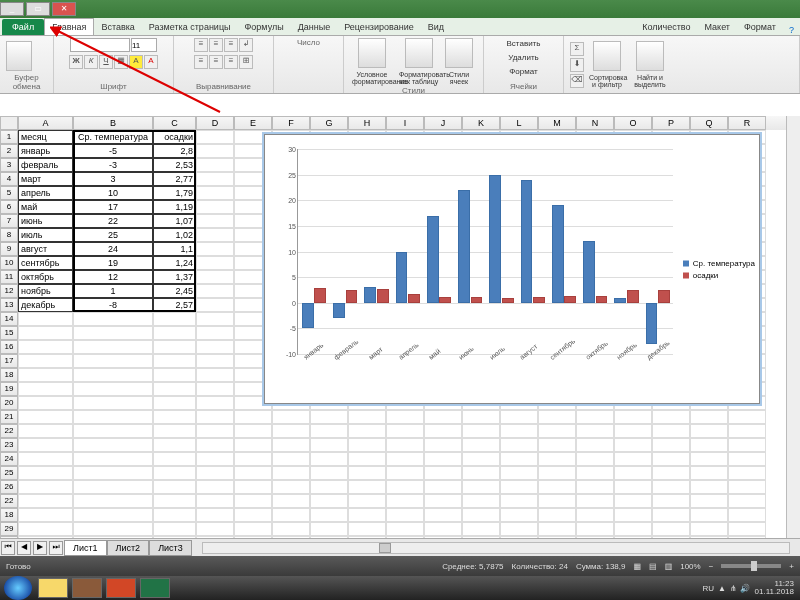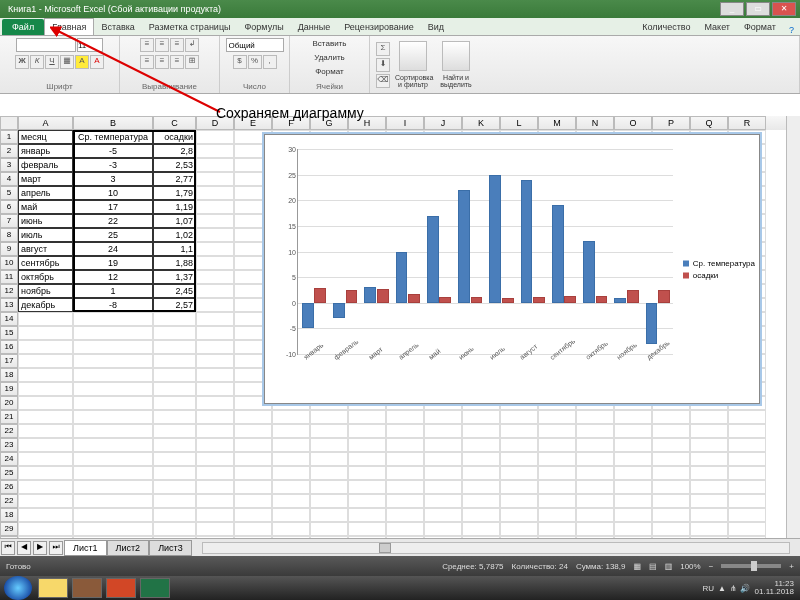--- a/index.html
+++ b/index.html
@@ -102,21 +102,20 @@
   .app-wrap { position: absolute; top: 0; left: 0; right: 0; bottom: 24px; background: #fff; overflow: hidden; }
   
   .scroll-v { position: absolute; top: 116px; right: 0; width: 14px; bottom: 38px; background: #eee; border-left: 1px solid #bbb; }
 </style>
 </head>
 <body>
 
 <div class="app-wrap">
 
   <div class="titlebar">
-    <div class="left">Книга1 - Microsoft Excel (Сбой активации продукта)</div>
     <div class="win-controls">
       <div class="win-btn">_</div>
       <div class="win-btn">▭</div>
       <div class="win-btn close">✕</div>
     </div>
   </div>
 
   <div class="ribbon-tabs">
     <div class="file-tab">Файл</div>
     <div class="tab active">Главная</div>
@@ -127,20 +126,26 @@
     <div class="tab">Рецензирование</div>
     <div class="tab">Вид</div>
     <div style="flex:1"></div>
     <div class="tab">Количество</div>
     <div class="tab">Макет</div>
     <div class="tab">Формат</div>
     <div class="help-icon">?</div>
   </div>
 
   <div class="ribbon">
+    <div class="rgroup" style="width:54px">
+      <div class="body">
+          <div class="paste-big"></div>
+        </div>
+      <div class="label">Буфер обмена</div>
+    </div>
     <div class="rgroup" style="width:120px">
       <div class="body ribbon-stack">
         <div class="ribbon-row">
           <input class="font-sel" value="" style="">
           <input class="size-sel" value="11" style="">
         </div>
         <div class="ribbon-row">
           <div class="mini-btn"><b>Ж</b></div>
           <div class="mini-btn"><i>К</i></div>
           <div class="mini-btn"><u>Ч</u></div>
@@ -162,29 +167,38 @@
         <div class="ribbon-row">
           <div class="mini-btn">≡</div>
           <div class="mini-btn">≡</div>
           <div class="mini-btn">≡</div>
           <div class="mini-btn">⊞</div>
         </div>
       </div>
       <div class="label">Выравнивание</div>
     </div>
     <div class="rgroup" style="width:70px">
-      <div class="body ribbon-stack">
-        <input class="font-sel" style="width: 58px;" value="Общий">
-        <div class="ribbon-row">
-          <div class="mini-btn">$</div>
-          <div class="mini-btn">%</div>
-          <div class="mini-btn">,</div>
+      <div class="label">Число</div>
+    </div>
+    <div class="rgroup" style="width:140px">
+      <div class="body">
+        <div class="ribbon-stack" style="align-items:center">
+          <div class="big-btn"></div>
+          <div class="menu-item" style="font-size:7px;max-width:44px;text-align:center">Условное форматирование</div>
+        </div>
+        <div class="ribbon-stack" style="align-items:center">
+          <div class="big-btn"></div>
+          <div class="menu-item" style="font-size:7px;max-width:44px;text-align:center">Форматировать как таблицу</div>
+        </div>
+        <div class="ribbon-stack" style="align-items:center">
+          <div class="big-btn"></div>
+          <div class="menu-item" style="font-size:7px;max-width:30px;text-align:center">Стили ячеек</div>
         </div>
       </div>
-      <div class="label">Число</div>
+      <div class="label">Стили</div>
     </div>
     <div class="rgroup" style="width:80px">
       <div class="body ribbon-stack">
         <div class="menu-item">Вставить</div>
         <div class="menu-item">Удалить</div>
         <div class="menu-item">Формат</div>
       </div>
       <div class="label">Ячейки</div>
     </div>
     <div class="rgroup" style="flex:1">
@@ -208,21 +222,20 @@
 
 
   <svg class="anno-arrow" width="200" height="100">
     <defs>
         <marker id="ah" markerWidth="8" markerHeight="8" refX="2" refY="3" orient="auto">
           <path d="M0,0 L6,3 L0,6 Z" fill="#d00"></path>
         </marker>
       </defs>
     <line x1="170" y1="88" x2="6" y2="6" stroke="#d00" stroke-width="2" marker-end="url(#ah)"></line>
   </svg>
-  <div class="anno-text">Сохраняем диаграмму</div>
 
   <div class="sheet">
     <div class="col-headers" id="col-headers">
       <div class="corner"></div>
     <div class="ch" style="width: 55px;">A</div>
         <div class="ch" style="width: 80px;">B</div>
         <div class="ch" style="width: 43px;">C</div>
         <div class="ch" style="width: 38px;">D</div>
         <div class="ch" style="width: 38px;">E</div>
         <div class="ch" style="width: 38px;">F</div>
@@ -549,21 +562,21 @@
             <div class="cell" style="width: 38px;"></div>
             <div class="cell" style="width: 38px;"></div>
             <div class="cell" style="width: 38px;"></div>
             <div class="cell" style="width: 38px;"></div>
             <div class="cell" style="width: 38px;"></div>
             <div class="cell" style="width: 38px;"></div>
           </div>
           <div class="cell-row">
             <div class="cell cA hdr-cell" style="width: 55px;">сентябрь</div>
             <div class="cell cB hdr-cell" style="width: 80px;">19</div>
-            <div class="cell cC hdr-cell" style="width: 43px;">1,88</div>
+            <div class="cell cC hdr-cell" style="width: 43px;">1,24</div>
             <div class="cell" style="width: 38px;"></div>
             <div class="cell" style="width: 38px;"></div>
             <div class="cell" style="width: 38px;"></div>
             <div class="cell" style="width: 38px;"></div>
             <div class="cell" style="width: 38px;"></div>
             <div class="cell" style="width: 38px;"></div>
             <div class="cell" style="width: 38px;"></div>
             <div class="cell" style="width: 38px;"></div>
             <div class="cell" style="width: 38px;"></div>
             <div class="cell" style="width: 38px;"></div>

